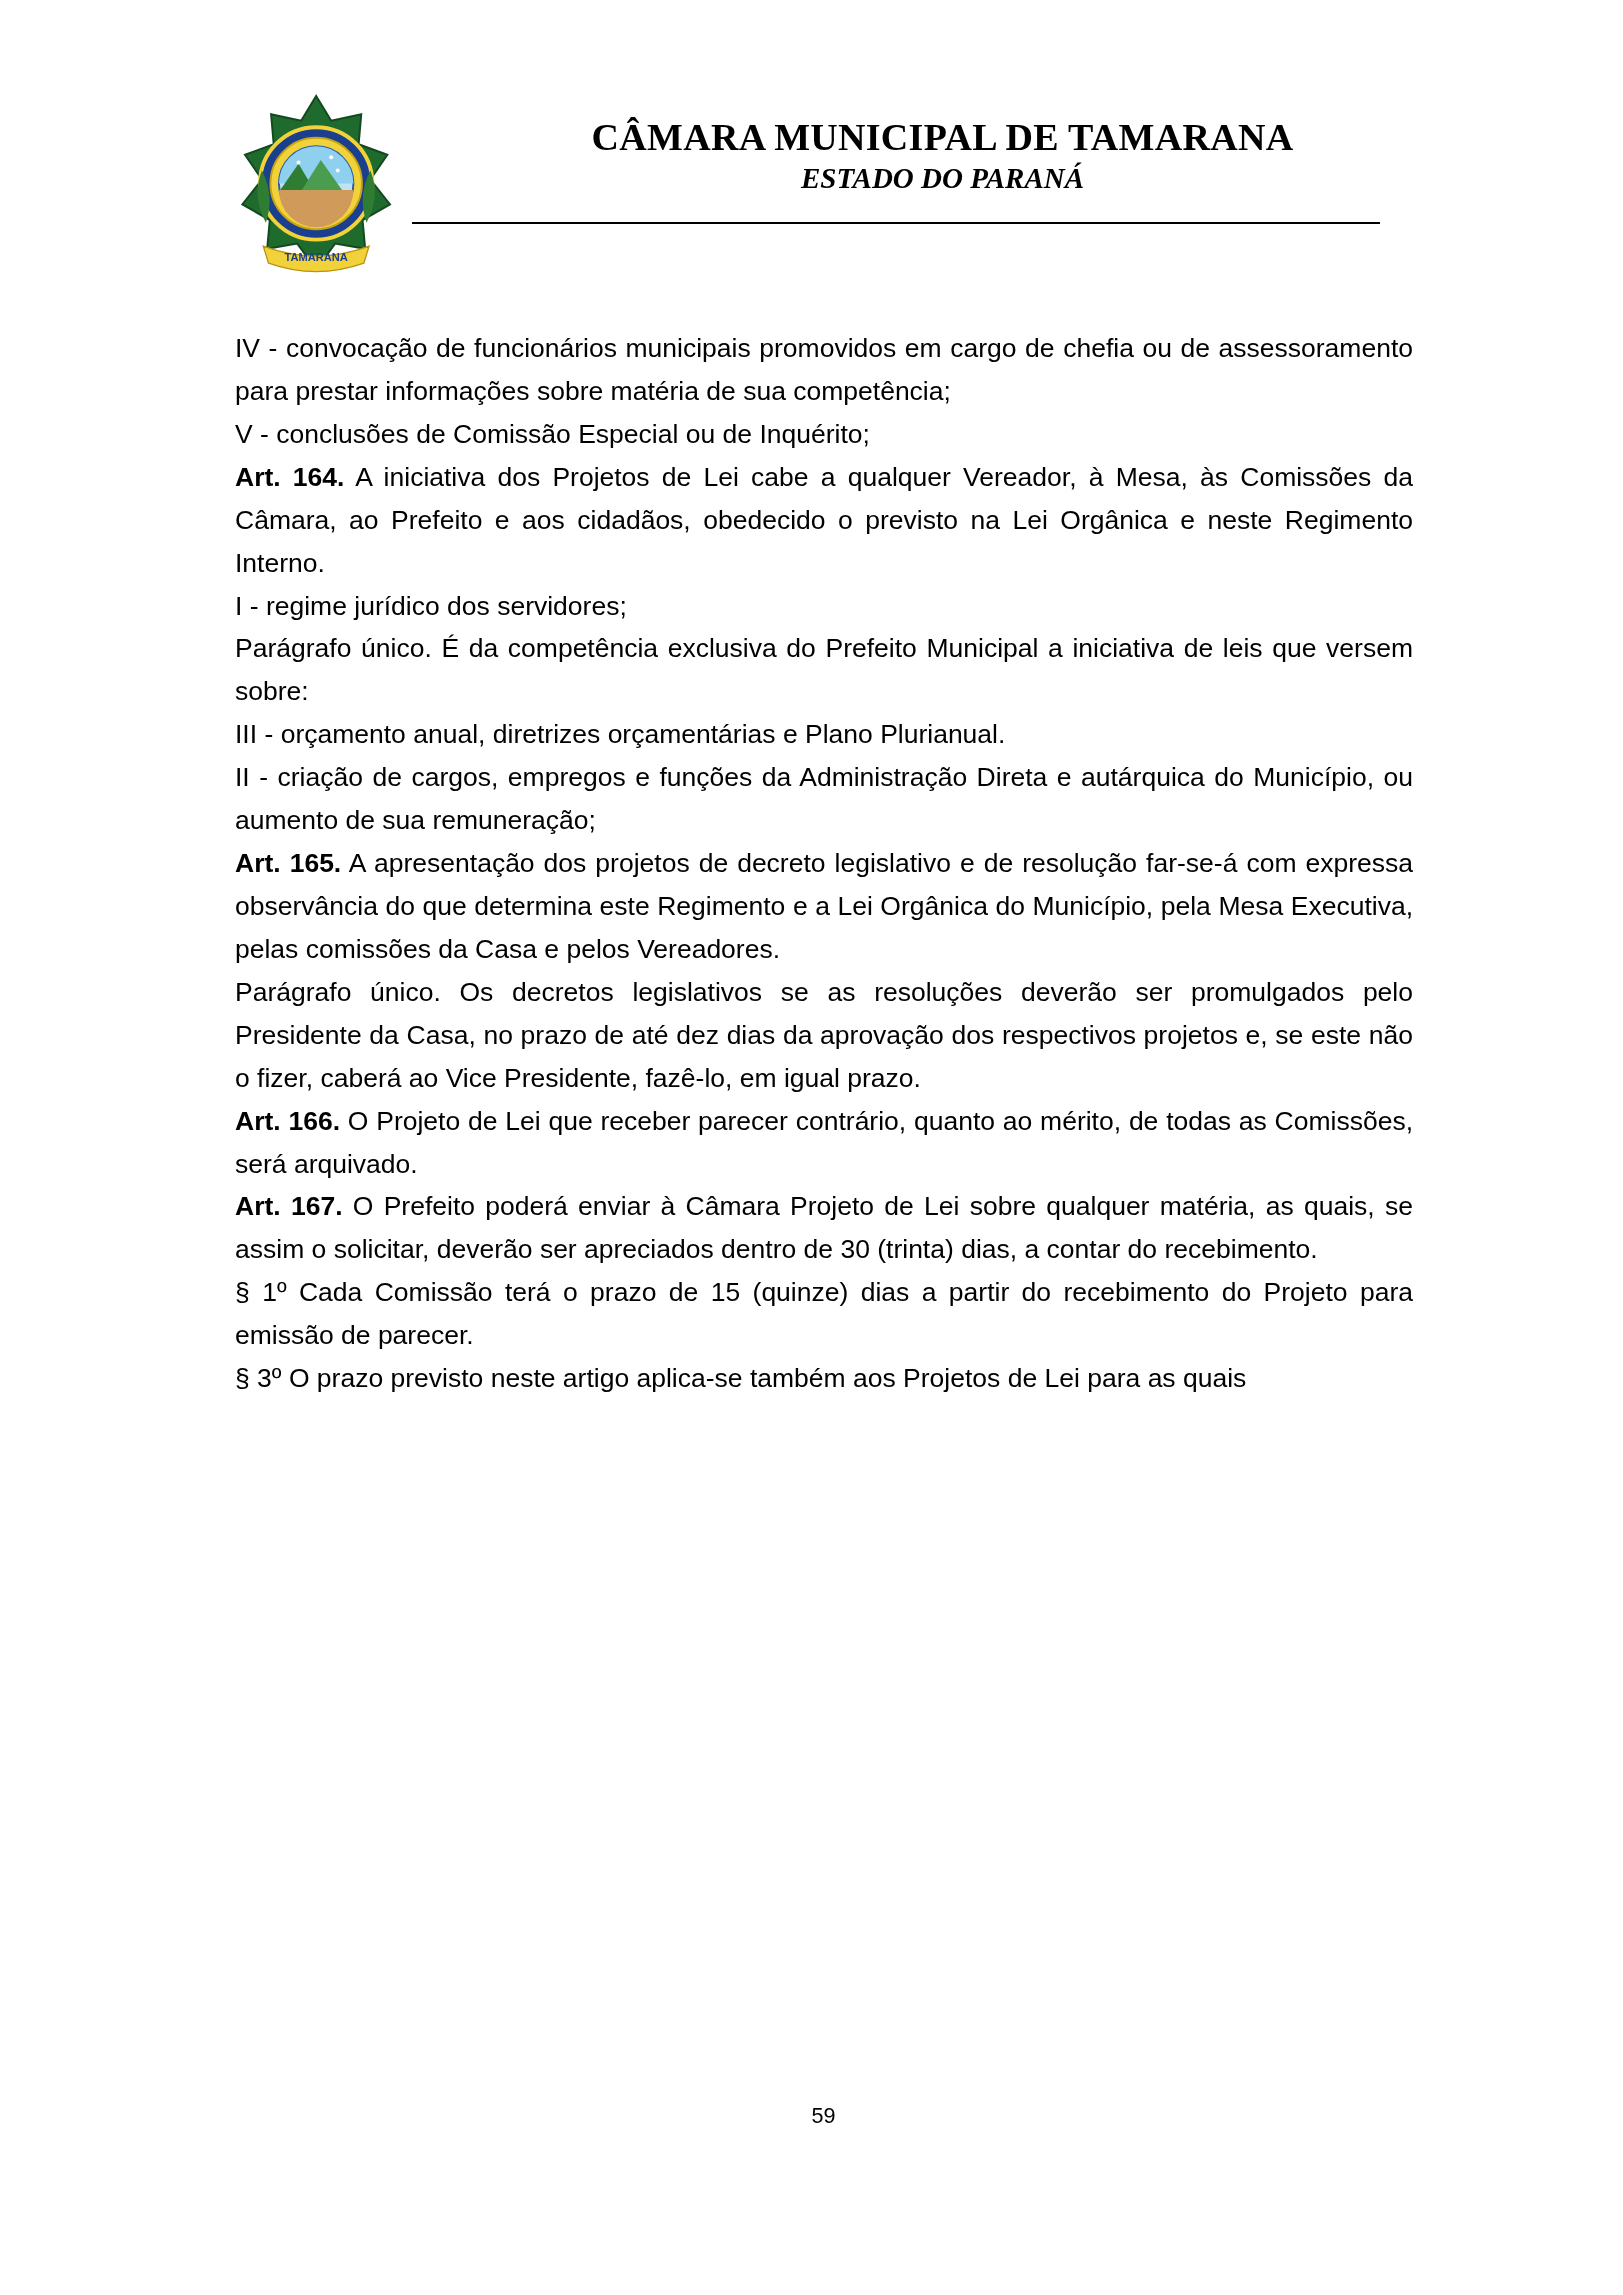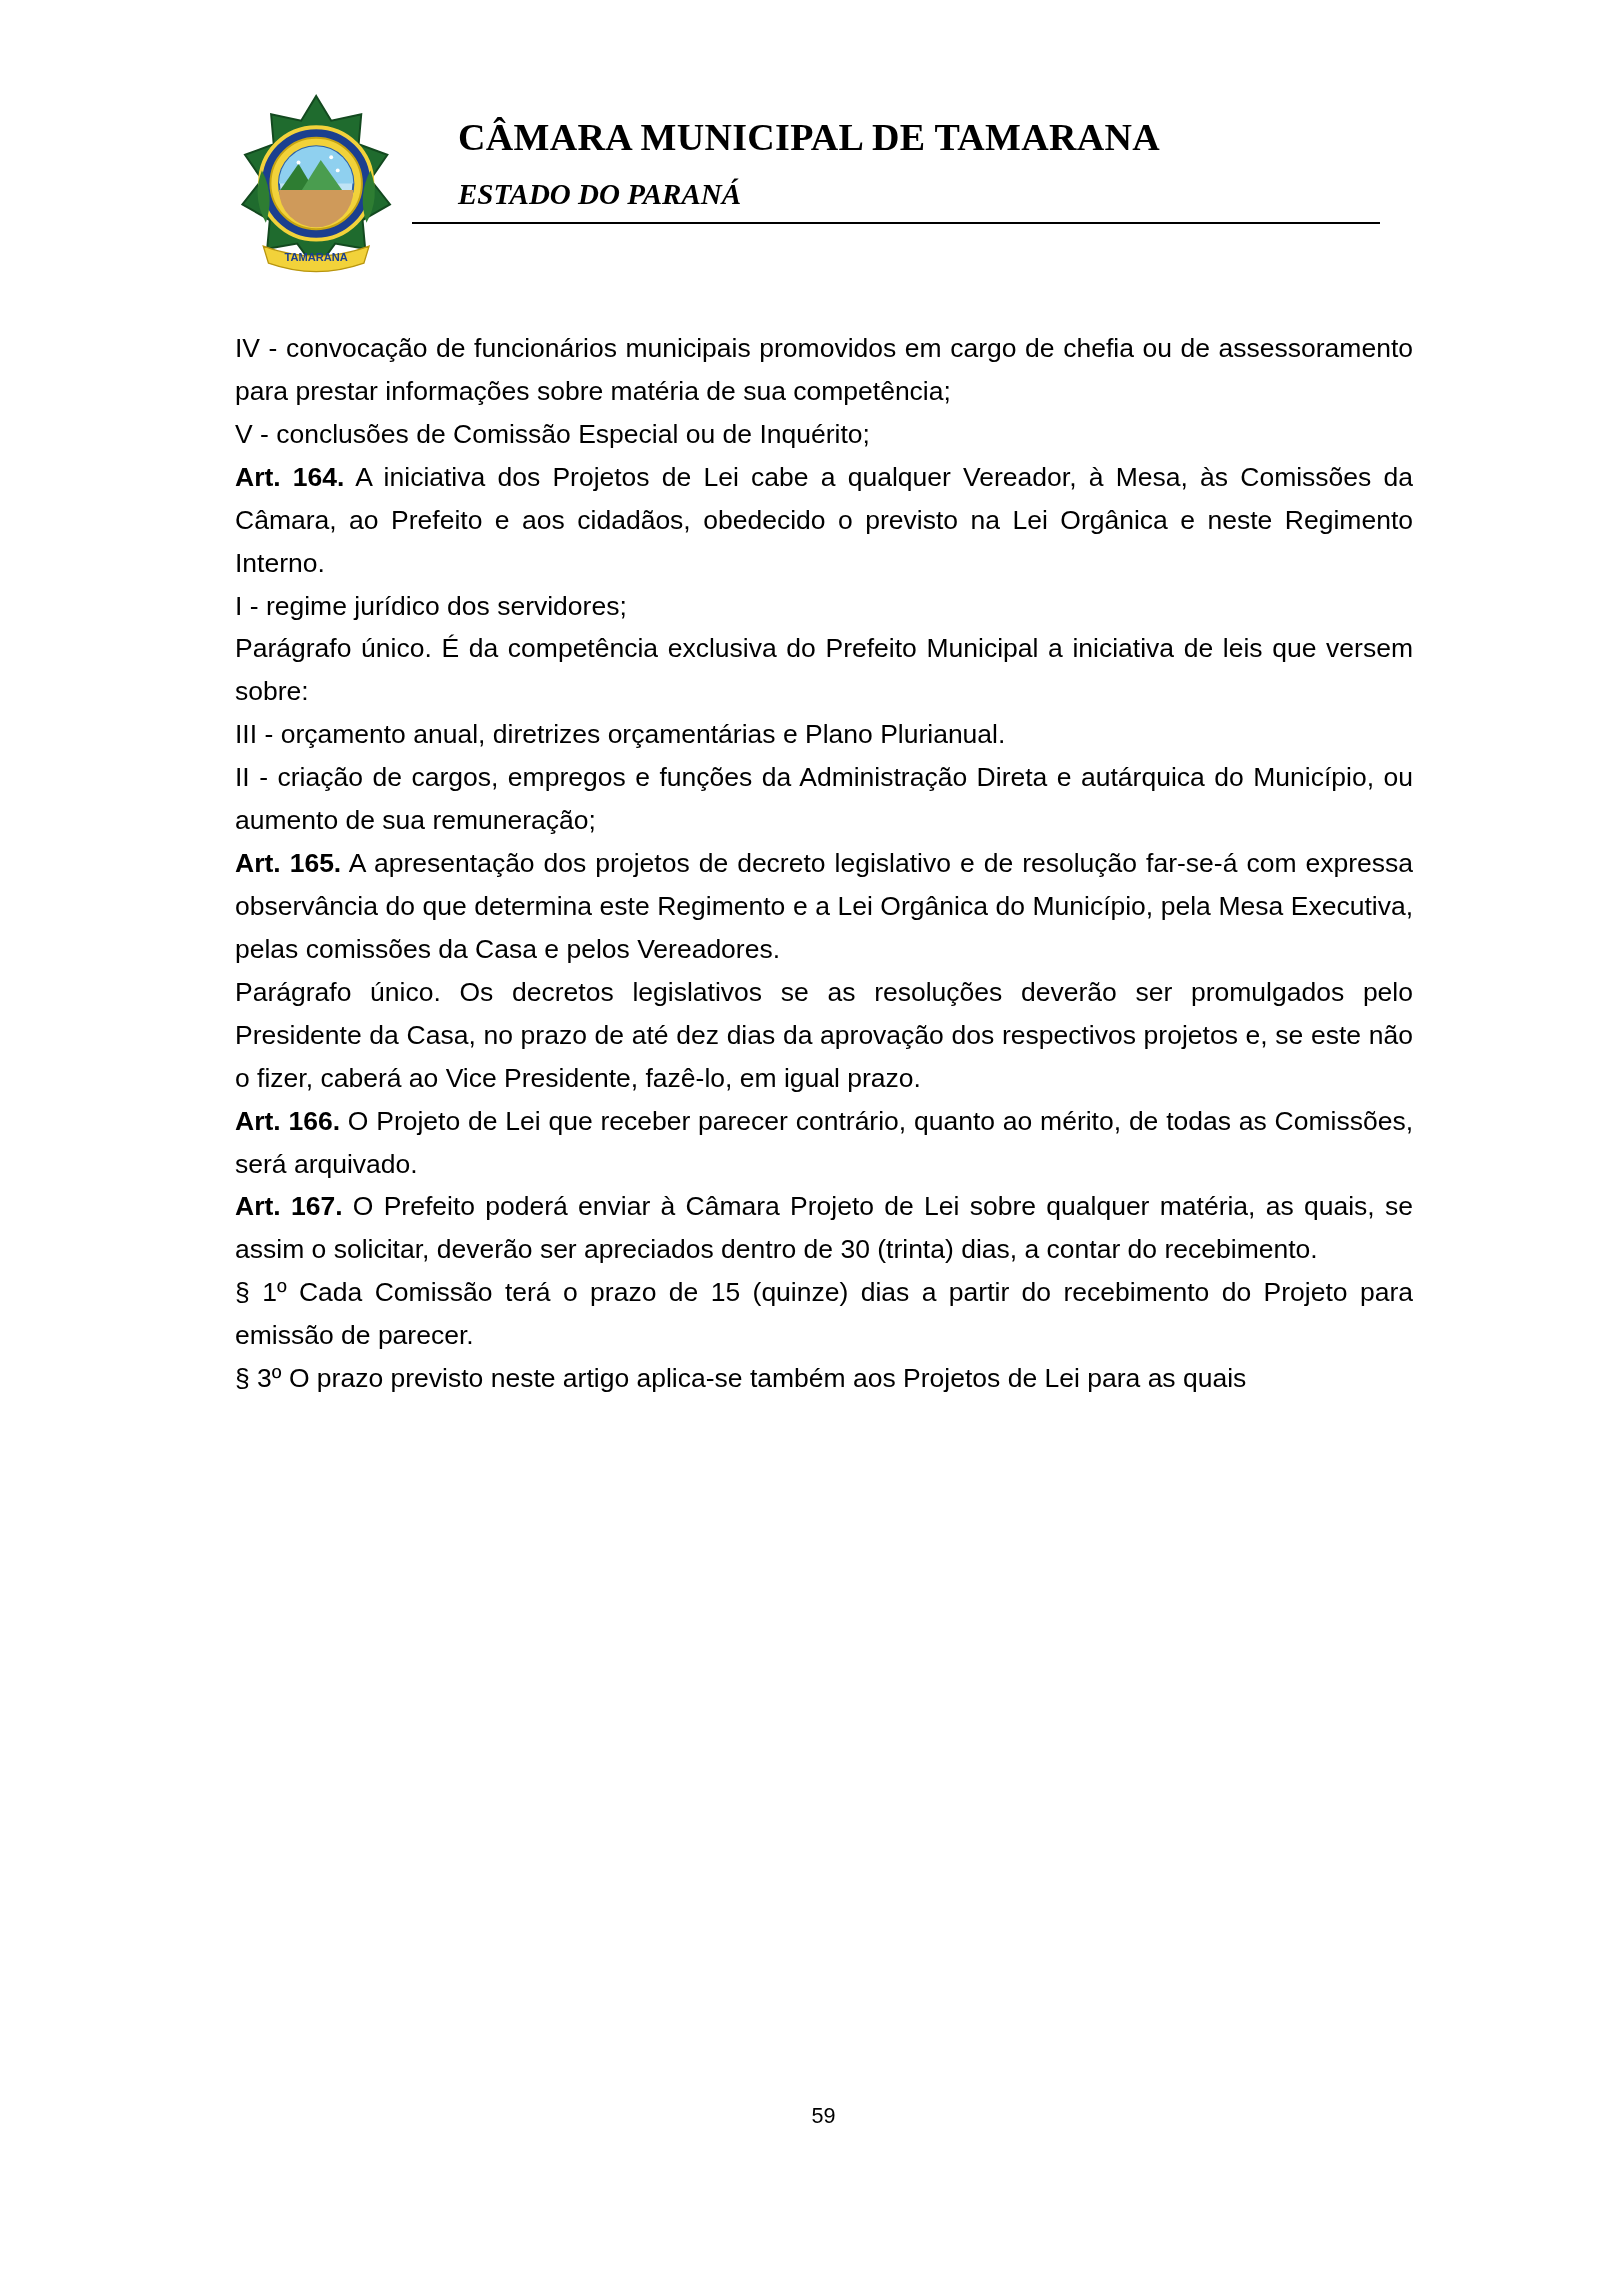--- a/index.html
+++ b/index.html
@@ -32,39 +32,39 @@
   }
   .crest {
     position: absolute;
     left: 17px;
     top: 13px;
     width: 167px;
     height: 196px;
   }
   .header-titles {
     position: absolute;
-    left: 242px;
+    left: 252px;
     top: 39px;
     width: 949px;
-    text-align: left;
+    text-align: center;
   }
   .header-title {
     font-family: "Liberation Serif", serif;
     font-weight: bold;
     font-size: 38px;
     letter-spacing: 0.3px;
     line-height: 1.05;
     white-space: nowrap;
   }
   .header-subtitle {
     font-family: "Liberation Serif", serif;
     font-weight: bold;
     font-style: italic;
     font-size: 29px;
-    margin-top: 21px;
+    margin-top: 5px;
     line-height: 1.05;
   }
   .header-rule {
     position: absolute;
     left: 196px;
     top: 143px;
     width: 968px;
     height: 0;
     border-top: 2px solid #000000;
   }

